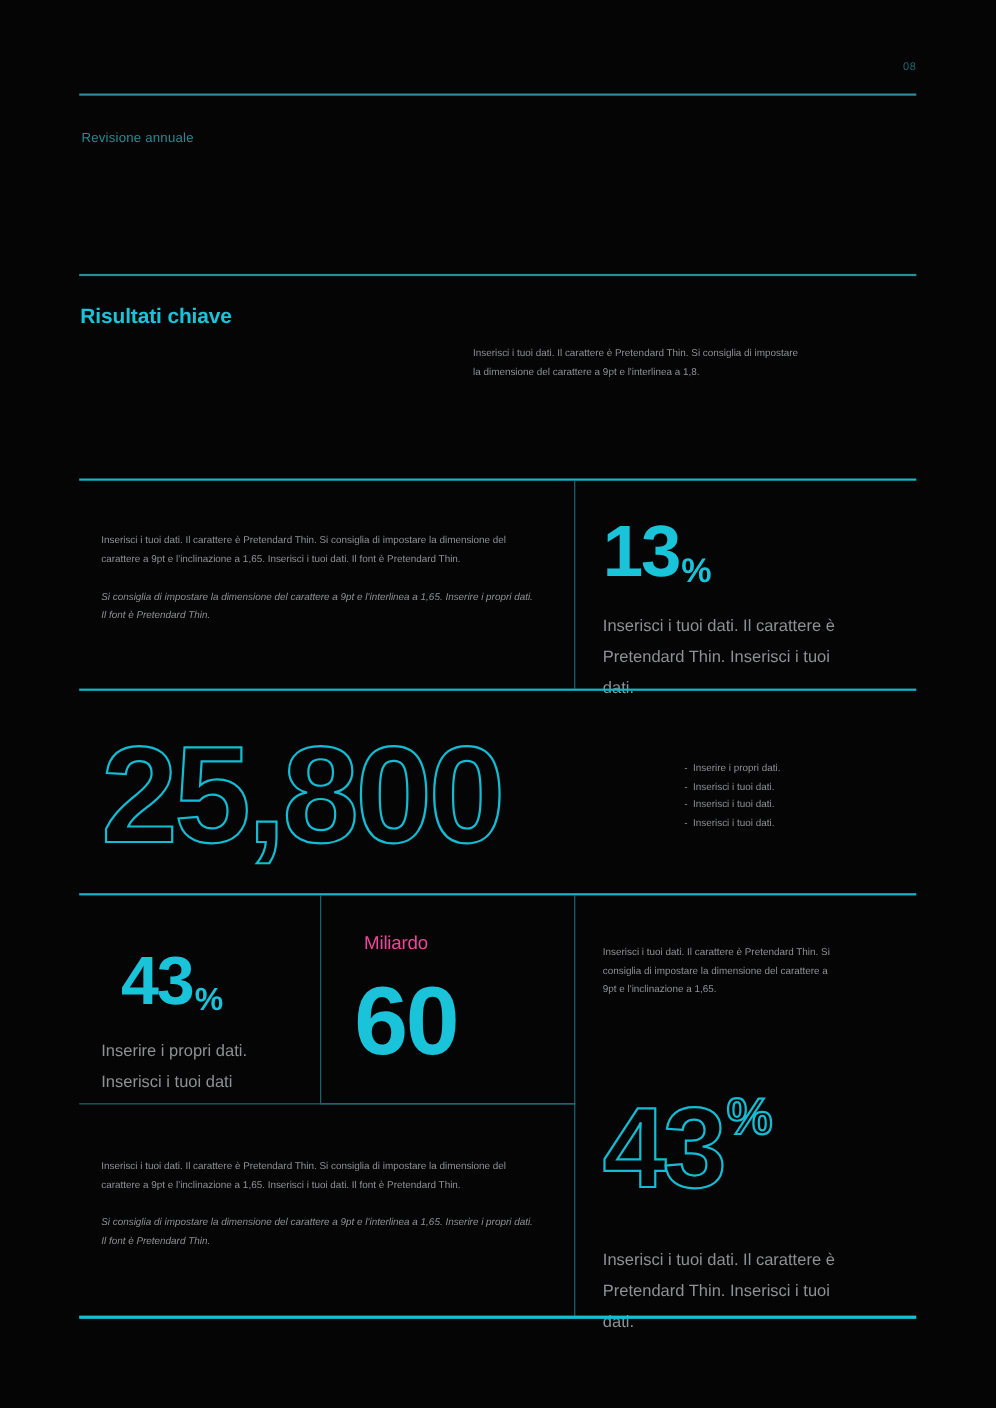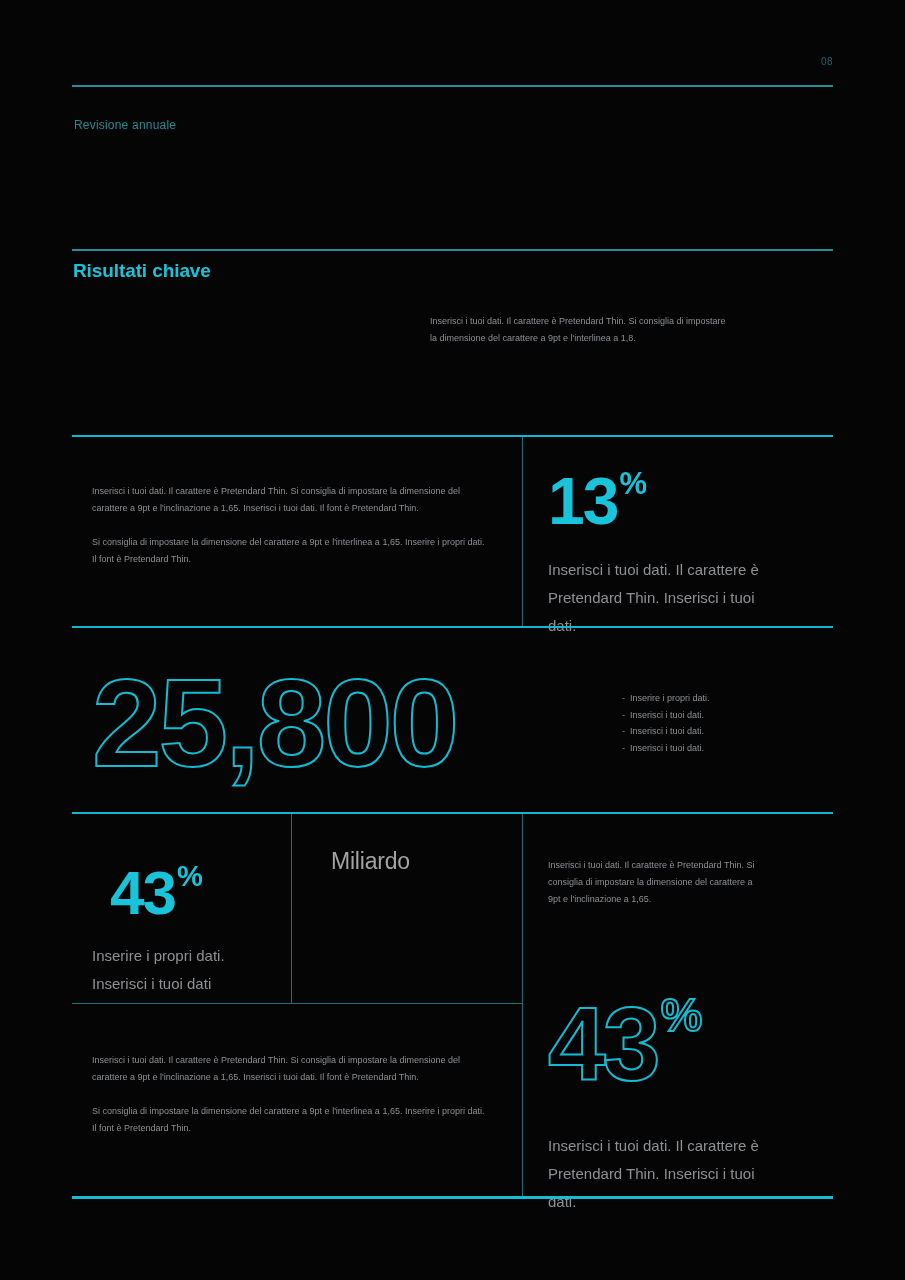--- a/index.html
+++ b/index.html
@@ -68,21 +68,21 @@
     font-size: 31px;
     font-weight: bold;
     letter-spacing: -0.2px;
     color: #ffffff;
   }
 
   
   .section-heading {
     position: absolute;
     left: 73px;
-    top: 260px;
+    top: 278px;
     font-size: 19px;
     font-weight: bold;
     letter-spacing: -0.1px;
     color: #19c4da;
     text-align: right;
   }
 
   .intro {
     position: absolute;
     left: 430px;
@@ -93,49 +93,49 @@
     color: #8e9093;
   }
 
   
   .body-copy {
     position: absolute;
     font-size: 9px;
     line-height: 1.9;
     color: #8e9093;
   }
-  .body-copy p + p { margin-top: 1.9em; }
+  .body-copy p + p { margin-top: 1.9em; font-style: italic; }
 
   
   .stat-solid {
     position: absolute;
     color: #19c4da;
     font-weight: bold;
     line-height: 1;
     display: flex;
-    align-items: flex-start;
+    align-items: flex-end;
     letter-spacing: -2px;
   }
   .stat-solid .pct {
     font-size: 0.47em;
     letter-spacing: 0;
     margin-left: 2px;
   }
 
   .stat-caption {
     position: absolute;
     font-size: 15px;
     line-height: 1.85;
     color: #8e9093;
   }
 
   .stat-label {
     position: absolute;
-    font-size: 23px;
-    color: #a3a3a3;
+    font-size: 17px;
+    color: #ec4899;
     letter-spacing: -0.2px;
   }
 
   
   .stat-outline {
     position: absolute;
     font-weight: bold;
     line-height: 1;
     color: transparent;
     -webkit-text-stroke: 2px #12bcd2;
@@ -212,20 +212,23 @@
   <div class="hrule-inner" style="left:291px; top:1003px; width:232px;"></div>
 
   <div class="stat-solid" style="left:110px; top:862px; font-size:62px;">
     <span>43</span>
     <span class="pct">%</span>
   </div>
   <div class="stat-caption" style="left:92px; top:942px; width:180px; white-space:pre-line;">Inserire i propri dati.
 Inserisci i tuoi dati</div>
 
   <div class="stat-label" style="left:331px; top:848px;">Miliardo</div>
+  <div class="stat-solid" style="left:322px; top:884px; font-size:88px;">
+    <span>60</span>
+  </div>
 
   <div class="body-copy" style="left:548px; top:857px; width:210px;">
     <p>Inserisci i tuoi dati. Il carattere è Pretendard Thin. Si consiglia di impostare la dimensione del carattere a 9pt e l'inclinazione a 1,65.</p>
   </div>
 
   <div class="stat-outline" style="left:548px; top:992px; font-size:104px;">
     <span>43</span>
     <span class="pct">%</span>
   </div>
   <div class="stat-caption" style="left:548px; top:1132px; width:230px;">Inserisci i tuoi dati. Il carattere è Pretendard Thin. Inserisci i tuoi dati.</div>

